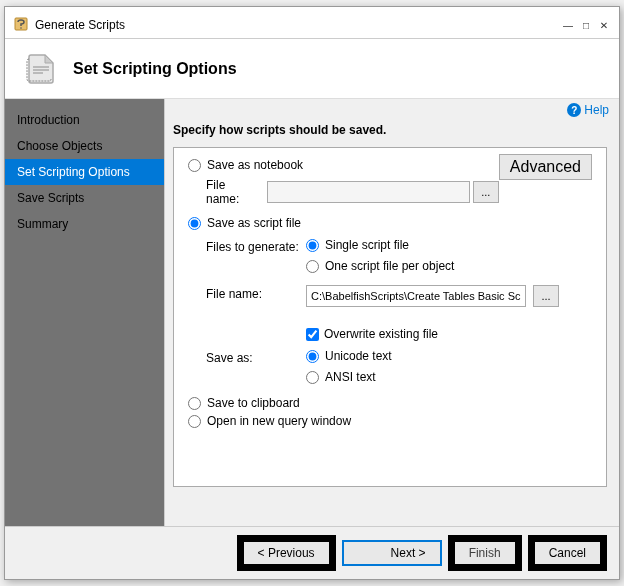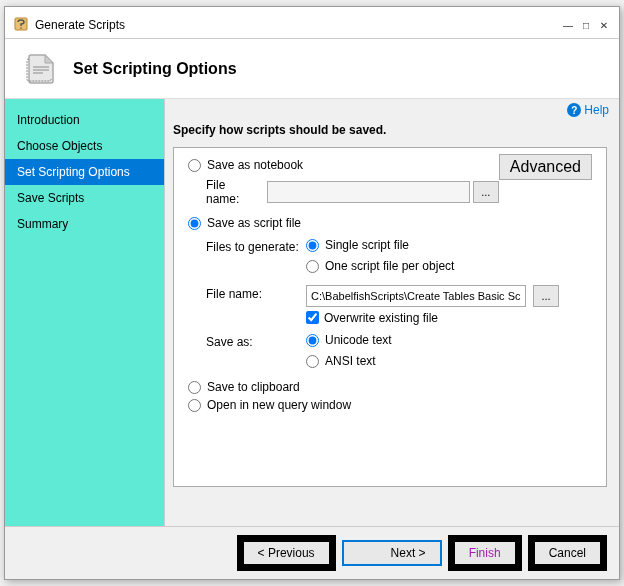--- a/index.html
+++ b/index.html
@@ -81,21 +81,21 @@
       font-weight: 600;
       color: #000;
     }
     .main-area {
       display: flex;
       flex: 1;
       overflow: hidden;
     }
     .sidebar {
       width: 160px;
-      background: #5eead4;
+      background: #737373;
       border-right: 1px solid #ccc;
       padding-top: 8px;
     }
     .sidebar-item {
       padding: 6px 12px;
       font-size: 12px;
       cursor: pointer;
       color: #000;
     }
     .sidebar-item.active {
@@ -205,23 +205,23 @@
       width: 100px;
       padding-top: 2px;
     }
     .sub-options {
       display: flex;
       flex-direction: column;
       gap: 3px;
     }
     .checkbox-row {
       display: flex;
-      align-items: flex-start;
-      font-size: 12px;
-      margin-top: 4px;
+      align-items: flex-end;
+      font-size: 12px;
+      margin-top: 20px;
     }
     .checkbox-row input[type=checkbox] {
       margin-right: 5px;
     }
     .file-name-row2 {
       display: flex;
       align-items: center;
       gap: 4px;
     }
     .file-name-input2 {
@@ -248,21 +248,21 @@
       cursor: pointer;
       min-width: 70px;
       text-align: center;
     }
     .nav-btn.primary {
       border: 2px solid #0078d7;
       background: #e8e8e8;
       padding-left: 47px;
     }
     .nav-btn:disabled {
-      color: #a21caf;
+      color: #404040;
       cursor: default;
     }
     .options-outer {
       border: 1px solid #aaa;
       background: #fff;
       padding: 10px 14px;
       min-height: 340px;
     }
     .clearfix::after {
       content: '';

